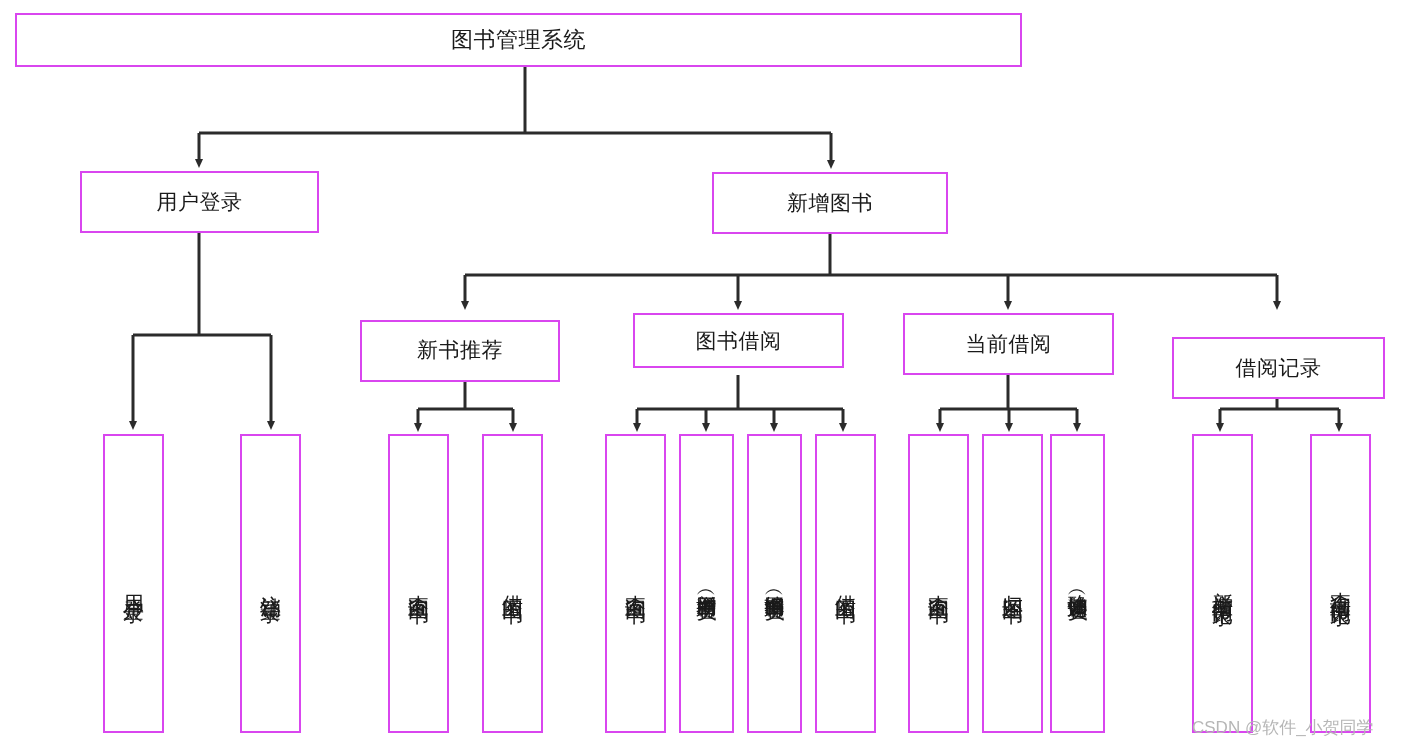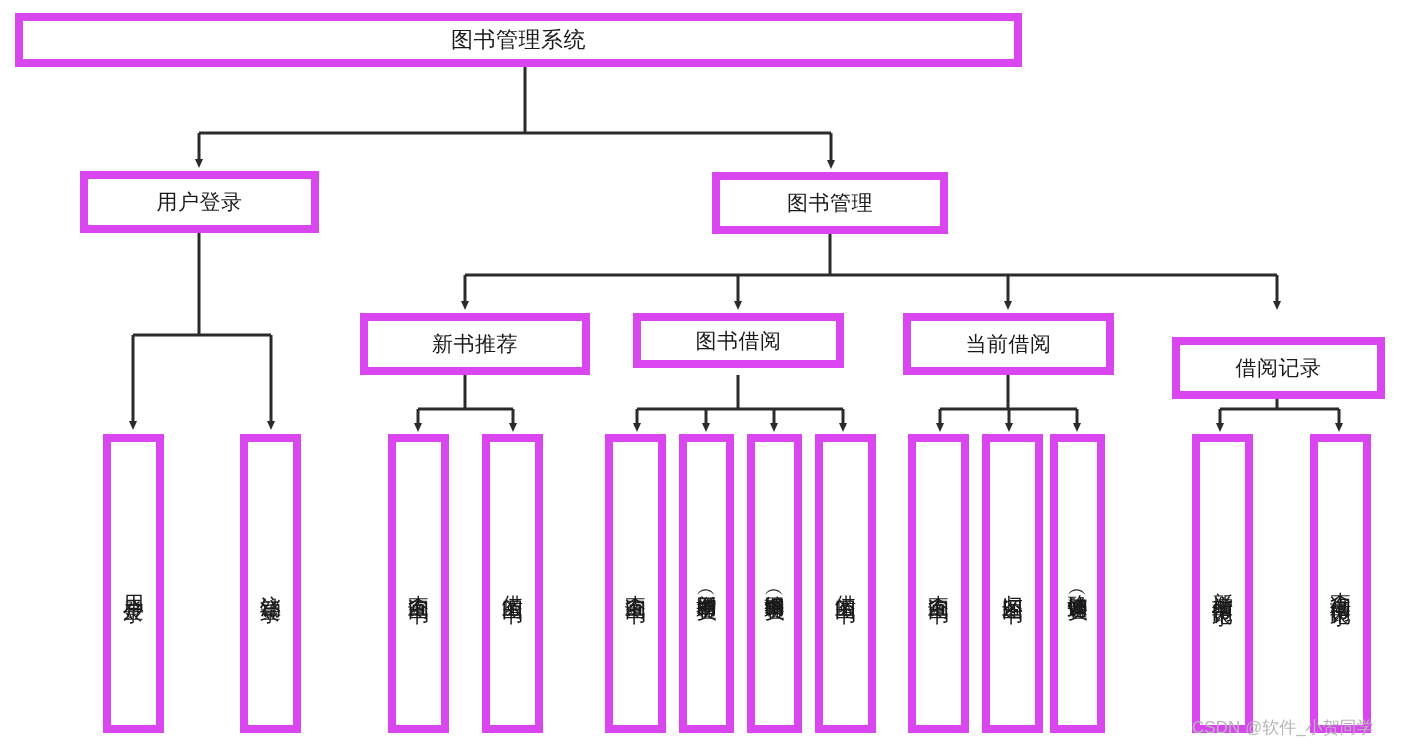--- a/index.html
+++ b/index.html
@@ -23,21 +23,21 @@
     left: 0;
     top: 0;
     width: 1405px;
     height: 747px;
     pointer-events: none;
   }
   .node {
     position: absolute;
     box-sizing: border-box;
     background: #ffffff;
-    border: 8px solid #d946ef;
+    border: 2px solid #d946ef;
     display: flex;
     align-items: center;
     justify-content: center;
     z-index: 2;
   }
   .node .lbl {
     color: #1a1a1a;
     line-height: 1.12;
     text-align: center;
     white-space: nowrap;
@@ -133,24 +133,24 @@
   </svg>
 
   <div class="node horiz root" style="left:15px; top:13px; width:1007px; height:54px;">
     <span class="lbl">图书管理系统</span>
   </div>
 
   <div class="node horiz" style="left:80px; top:171px; width:239px; height:62px;">
     <span class="lbl">用户登录</span>
   </div>
   <div class="node horiz" style="left:712px; top:172px; width:236px; height:62px;">
-    <span class="lbl">图书管理</span>
-  </div>
-
-  <div class="node horiz" style="left:360px; top:313px; width:230px; height:62px;">
+    <span class="lbl">新增图书</span>
+  </div>
+
+  <div class="node horiz" style="left:360px; top:320px; width:200px; height:62px;font-family:Liberation Serif, serif;">
     <span class="lbl">新书推荐</span>
   </div>
   <div class="node horiz" style="left:633px; top:313px; width:211px; height:55px;">
     <span class="lbl">图书借阅</span>
   </div>
   <div class="node horiz" style="left:903px; top:313px; width:211px; height:62px;">
     <span class="lbl">当前借阅</span>
   </div>
   <div class="node horiz" style="left:1172px; top:313px; width:213px; height:62px;margin-top:24px;">
     <span class="lbl">借阅记录</span>

